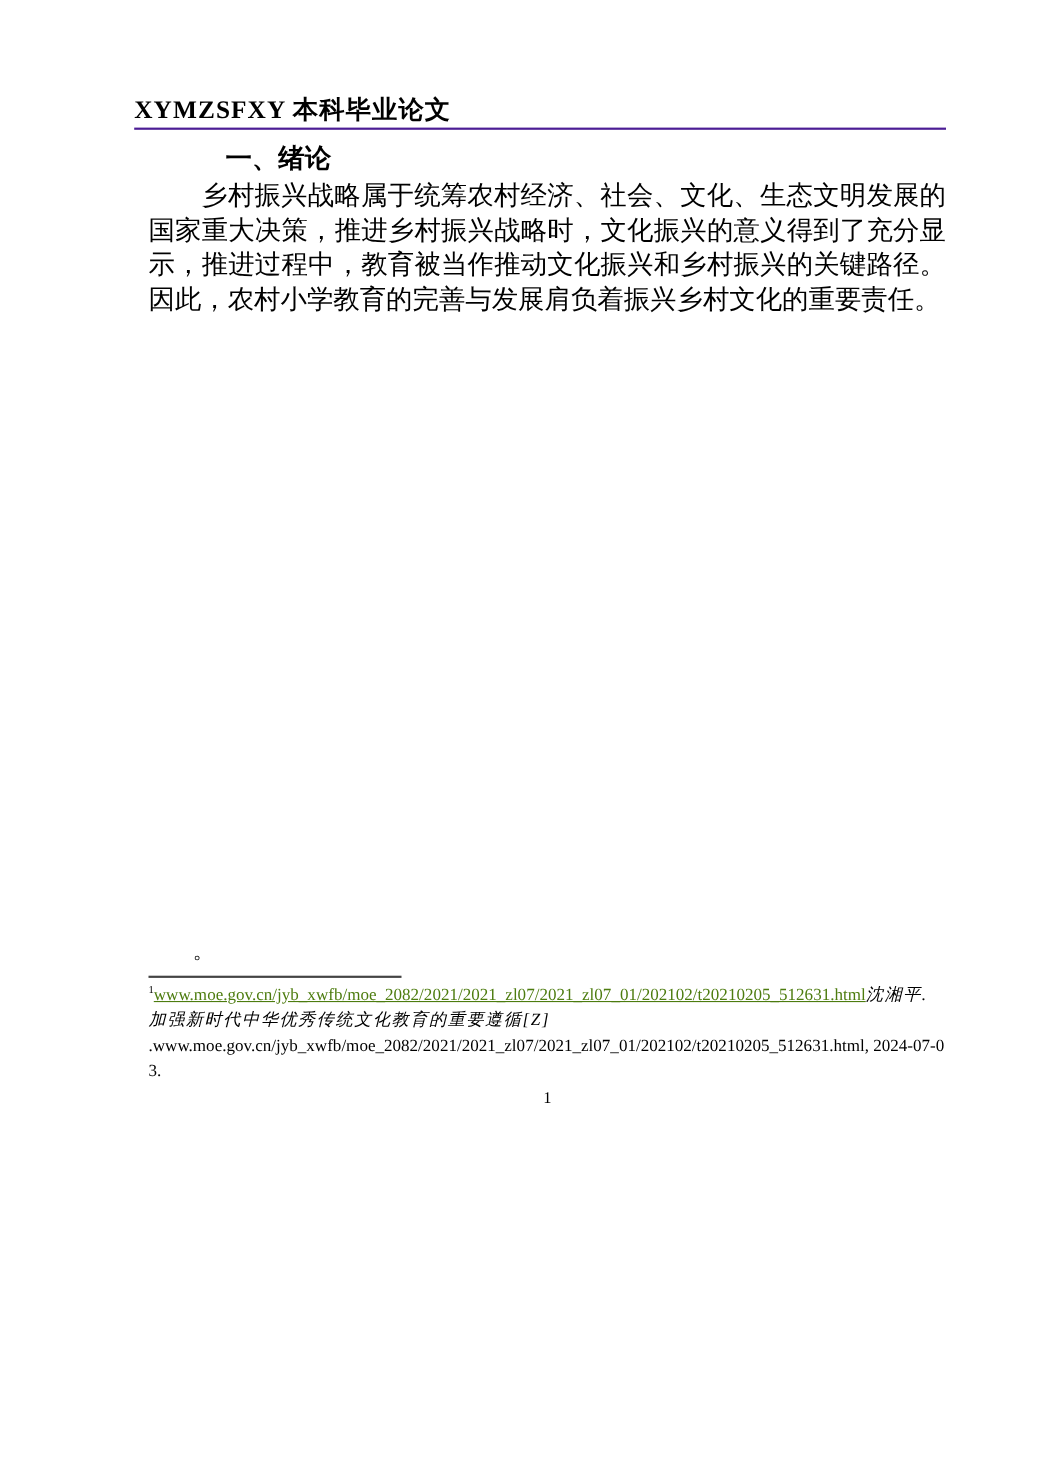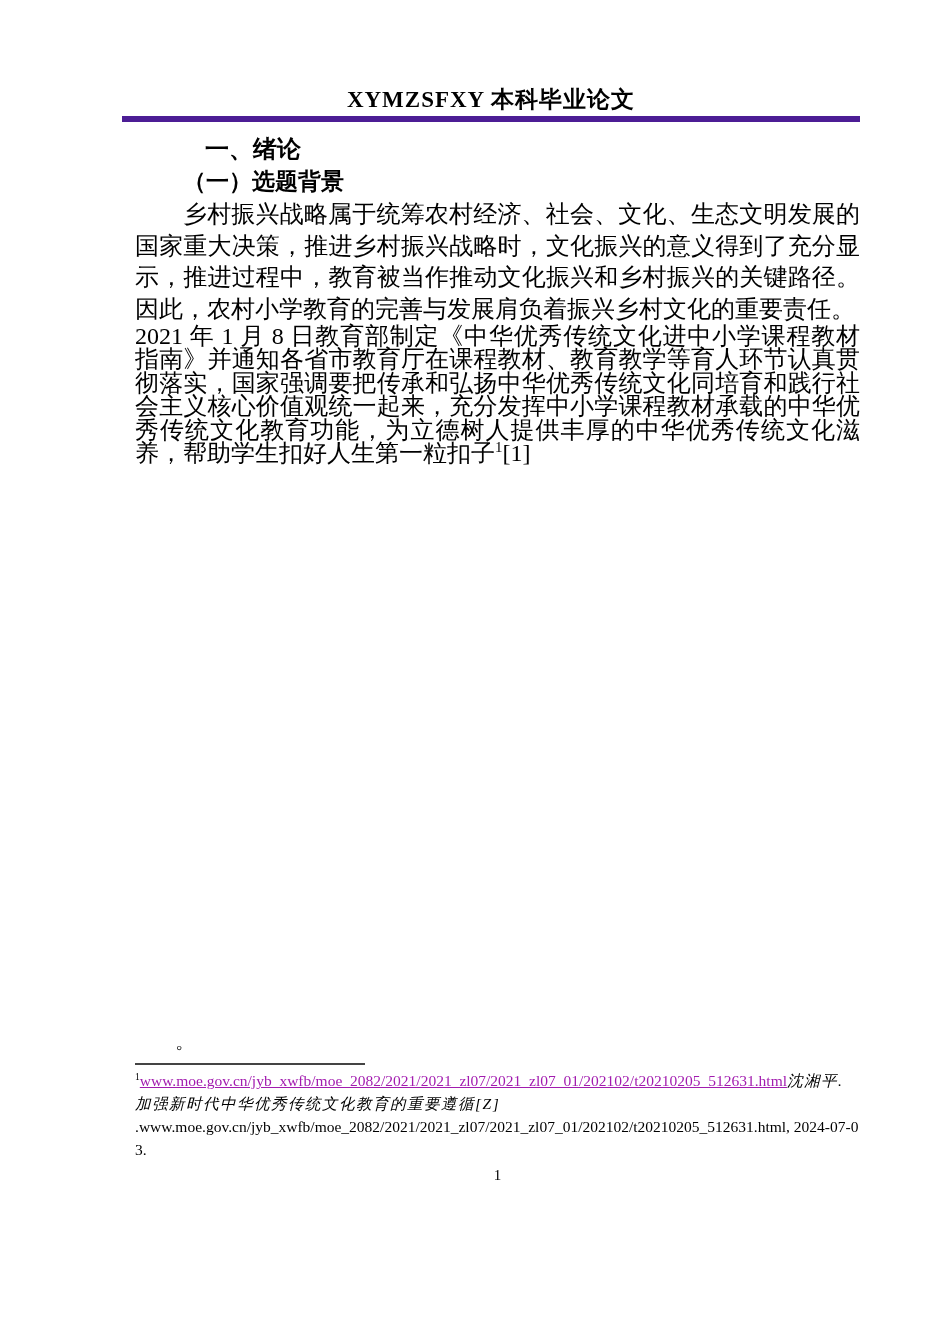--- a/index.html
+++ b/index.html
@@ -18,22 +18,22 @@
   .page {
     position: relative;
     width: 950px;
     height: 1344px;
   }
   
   .doc-header {
     margin-left: 122px;
     width: 738px;
     padding-top: 86px;
-    text-align: center;
-    border-bottom: 6px solid #4c1d95;
+    text-align: left;
+    border-bottom: 2px solid #4c1d95;
     padding-bottom: 2px;
   }
   .doc-header .title {
     font-family: "Liberation Serif", "DejaVu Serif", serif;
     font-size: 23px;
     font-weight: bold;
     letter-spacing: 1px;
     line-height: 28px;
     white-space: nowrap;
   }
@@ -101,21 +101,21 @@
   }
   .fn {
     margin-top: 4px;
     font-size: 15.5px;
     line-height: 23px;
     word-break: break-all;
     text-align: left;
   }
   .fn .url-link {
     text-decoration: underline;
-    color: #a21caf;
+    color: #4d7c0f;
     cursor: pointer;
   }
   .fn .kai {
     font-style: italic;
     letter-spacing: 1.5px;
     word-break: keep-all;
   }
   .fn-second {
     font-style: normal;
   }
@@ -135,25 +135,23 @@
 <div class="page">
 
   <div class="doc-header">
     <div class="title">XYMZSFXY 本科毕业论文</div>
   </div>
 
   <div class="content">
 
     <div class="h1">一、绪论</div>
 
-    <div class="h2">（一）选题背景</div>
 
     <p class="para p1">乡村振兴战略属于统筹农村经济、社会、文化、生态文明发展的国家重大决策，推进乡村振兴战略时，文化振兴的意义得到了充分显示，推进过程中，教育被当作推动文化振兴和乡村振兴的关键路径。因此，农村小学教育的完善与发展肩负着振兴乡村文化的重要责任。</p>
 
-    <p class="para p2"><span>2021 年 1 月 8 日教育部制定《中华优秀传统文化进中小学课程教材指南》并通知各省市教育厅在课程教材、教育教学等育人环节认真贯彻落实，国家强调要把传承和弘扬中华优秀传统文化同培育和践行社会主义核心价值观统一起来，充分发挥中小学课程教材承载的中华优秀传统文化教育功能，为立德树人提供丰厚的中华优秀传统文化滋养，帮助学生扣好人生第一粒扣子</span><sup>1</sup><span>[1]</span></p>
 
     <div class="spacer-blank"></div>
 
     <p class="lone-line">。</p>
 
 
     <div class="fn-sep"></div>
 
     <div class="fn"><sup>1</sup><span class="url-link">www.moe.gov.cn/jyb_xwfb/moe_2082/2021/2021_zl07/2021_zl07_01/202102/t20210205_512631.html</span><span class="kai">沈湘平.加强新时代中华优秀传统文化教育的重要遵循[Z]</span><br>
       <span class="fn-second">.www.moe.gov.cn/jyb_xwfb/moe_2082/2021/2021_zl07/2021_zl07_01/202102/t20210205_512631.html, 2024-07-03.</span>

